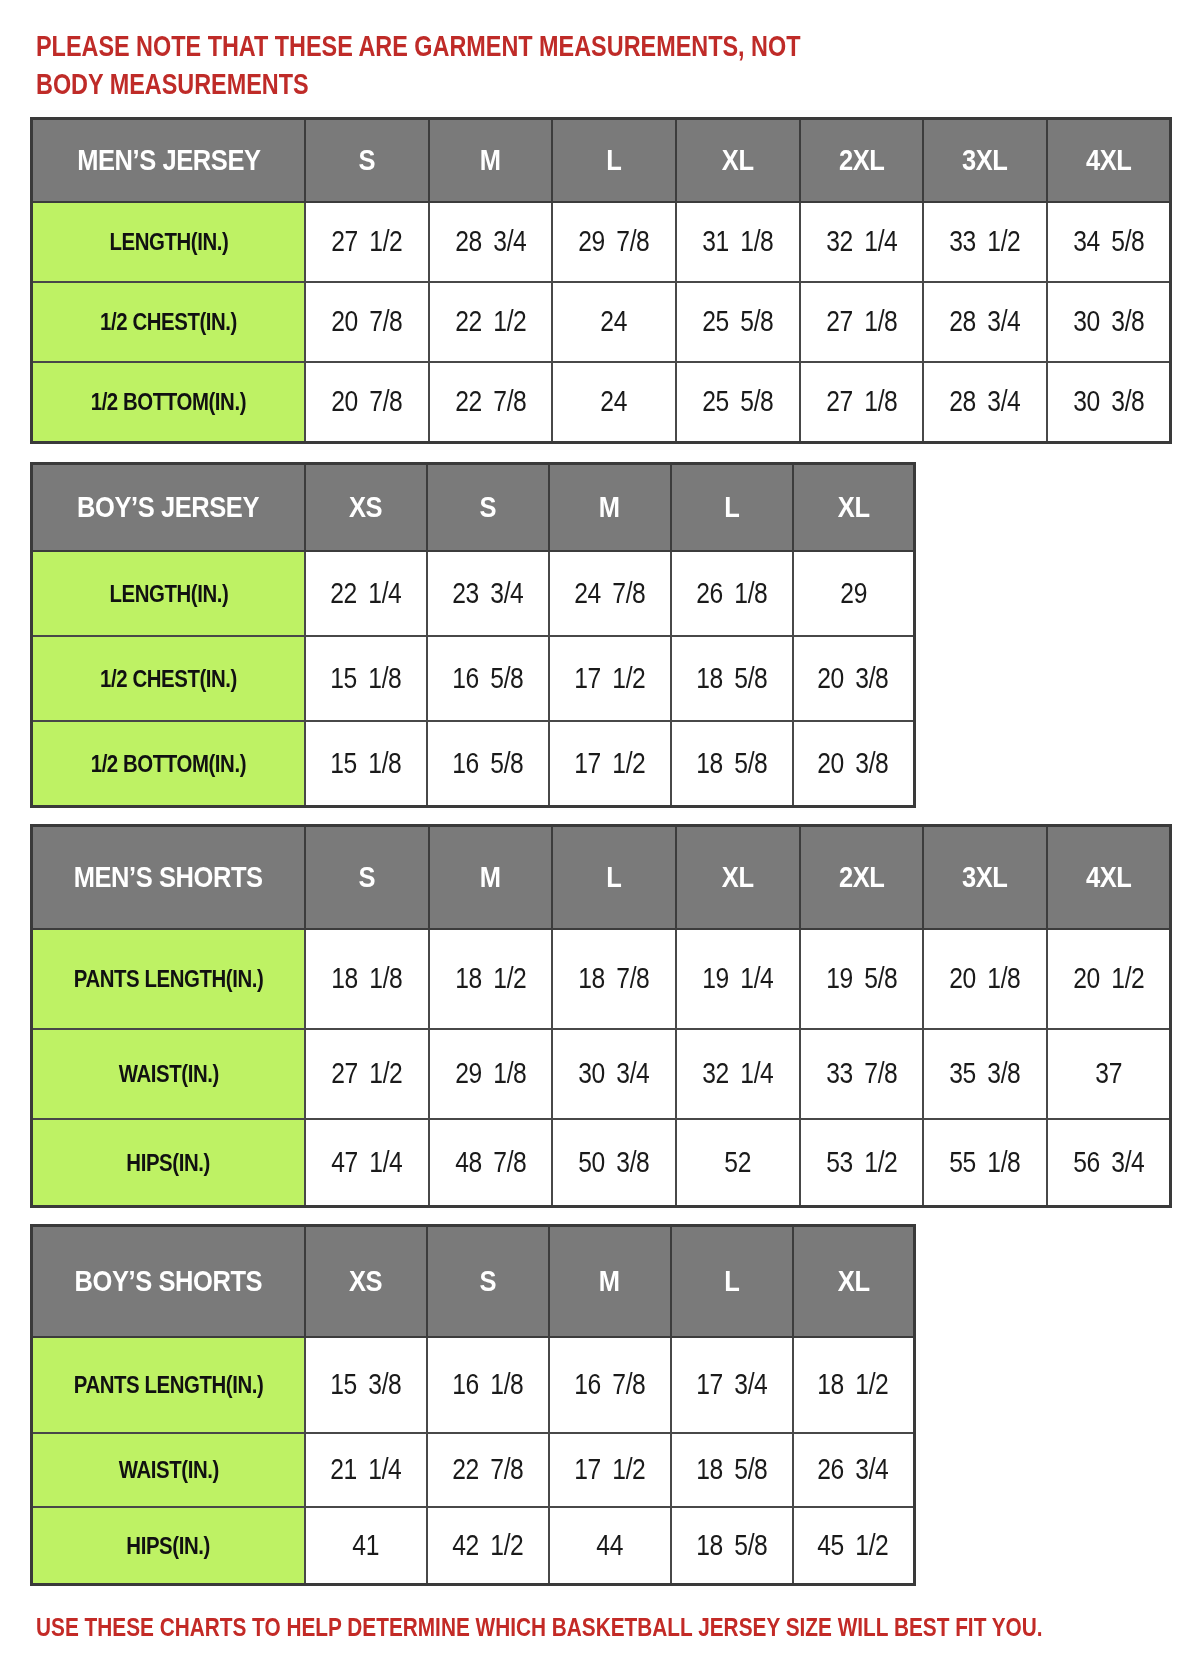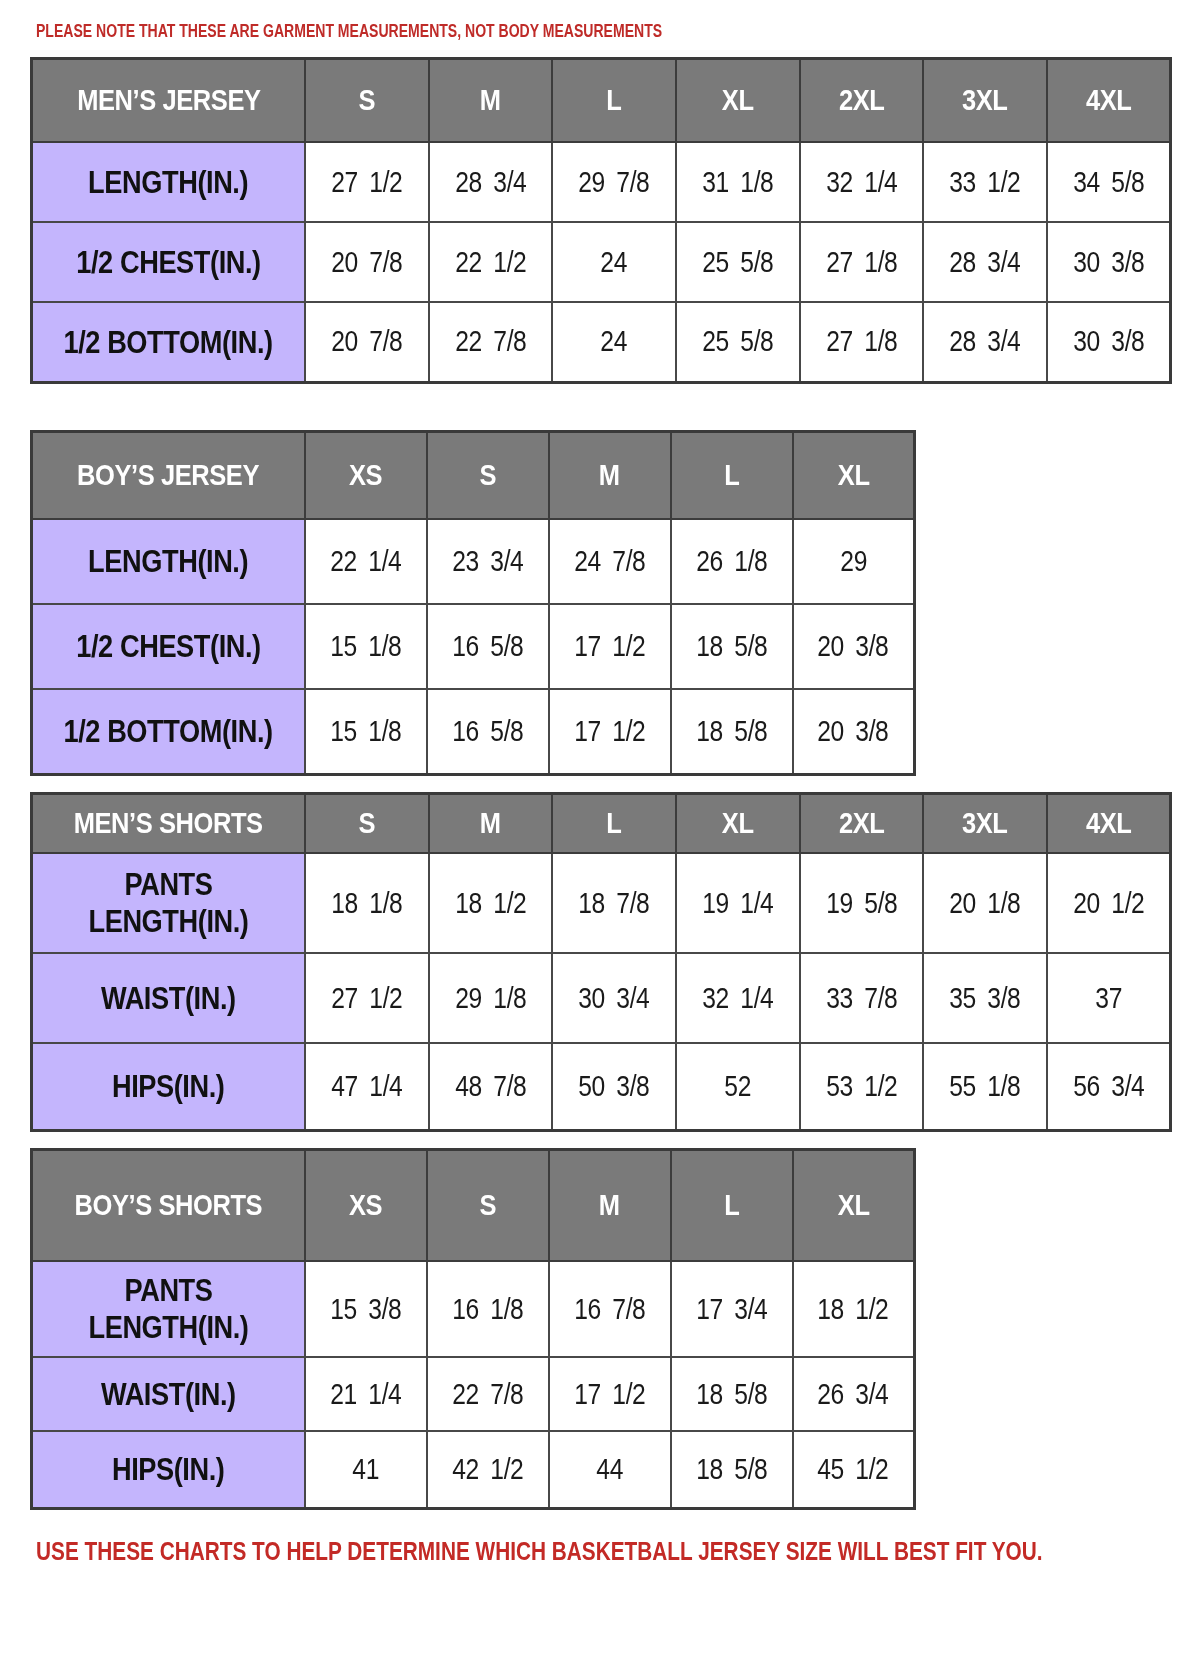--- a/index.html
+++ b/index.html
@@ -12,60 +12,60 @@
 
   
   .title{
     margin:0 0 6px 2px;font-size:74px;font-weight:bold;line-height:1.12;
     white-space:nowrap;color:#0d0d0d;
   }
   .title .cx{display:inline-block;transform:scaleX(0.76);transform-origin:0 50%;}
 
   
   .note{
-    margin:4px 0 14px 6px;color:#bf2b28;font-size:18px;font-weight:bold;
+    margin:11px 0 14px 6px;color:#bf2b28;font-size:30px;font-weight:bold;
     line-height:1.26;
   }
   .note .cx{display:inline-block;width:1040px;transform:scaleX(0.78);transform-origin:0 0;}
 
   
   .footer{
     margin:26px 0 0 6px;color:#c32a26;font-size:26px;font-weight:bold;white-space:nowrap;
   }
   .footer .cx{display:inline-block;transform:scaleX(0.80);transform-origin:0 50%;}
 
   
   .tblwrap{line-height:0;}
-  .mt-lg{margin-top:46px;}
+  .mt-lg{margin-top:18px;}
   .mt-sm{margin-top:16px;}
   table.size-table{
     border-collapse:collapse;table-layout:fixed;line-height:1.15;
     border:3px solid #3a3a3a;
   }
   table.size-table.wide{width:1142px;}
   table.size-table.narrow{width:886px;}
   .size-table th,.size-table td{
     border:2px solid #484848;text-align:center;vertical-align:middle;
     padding:0 4px;overflow:hidden;
   }
   .size-table th:first-child{width:263px;}
   .size-table thead th{
     background:#7a7a7a;color:#ffffff;font-weight:600;font-size:30px;
     border-color:#3c3c3c;
   }
-  .size-table tbody th{font-size:32px;font-weight:bold;color:#111111;background:#c4b5fd;}
+  .size-table tbody th{font-size:24px;font-weight:bold;color:#111111;background:#bef264;}
   .size-table tbody td{font-size:29px;font-weight:normal;color:#1a1a1a;background:#ffffff;word-spacing:6px;}
   .size-table .cx{
     display:inline-block;max-width:100%;transform:scaleX(0.85);
     transform-origin:50% 50%;letter-spacing:-0.5px;
   }
   
   .t1 thead tr{height:84px;} .t1 tbody tr{height:80px;}
   .t2 thead tr{height:88px;} .t2 tbody tr{height:85px;}
-  .t3 thead tr{height:60px;}
+  .t3 thead tr{height:104px;}
   .t3 tbody tr:nth-child(1){height:100px;}
   .t3 tbody tr:nth-child(2){height:90px;}
   .t3 tbody tr:nth-child(3){height:87px;}
   .t4 thead tr{height:112px;}
   .t4 tbody tr:nth-child(1){height:96px;}
   .t4 tbody tr:nth-child(2){height:74px;}
   .t4 tbody tr:nth-child(3){height:77px;}
 </style>
 </head>
 <body>

